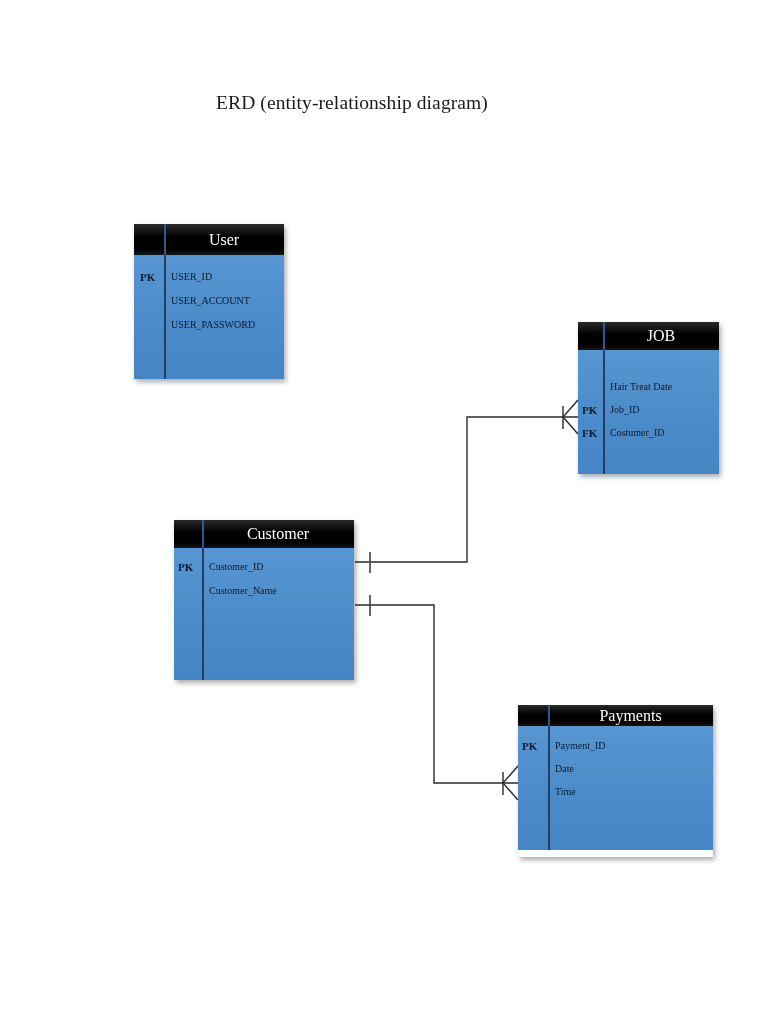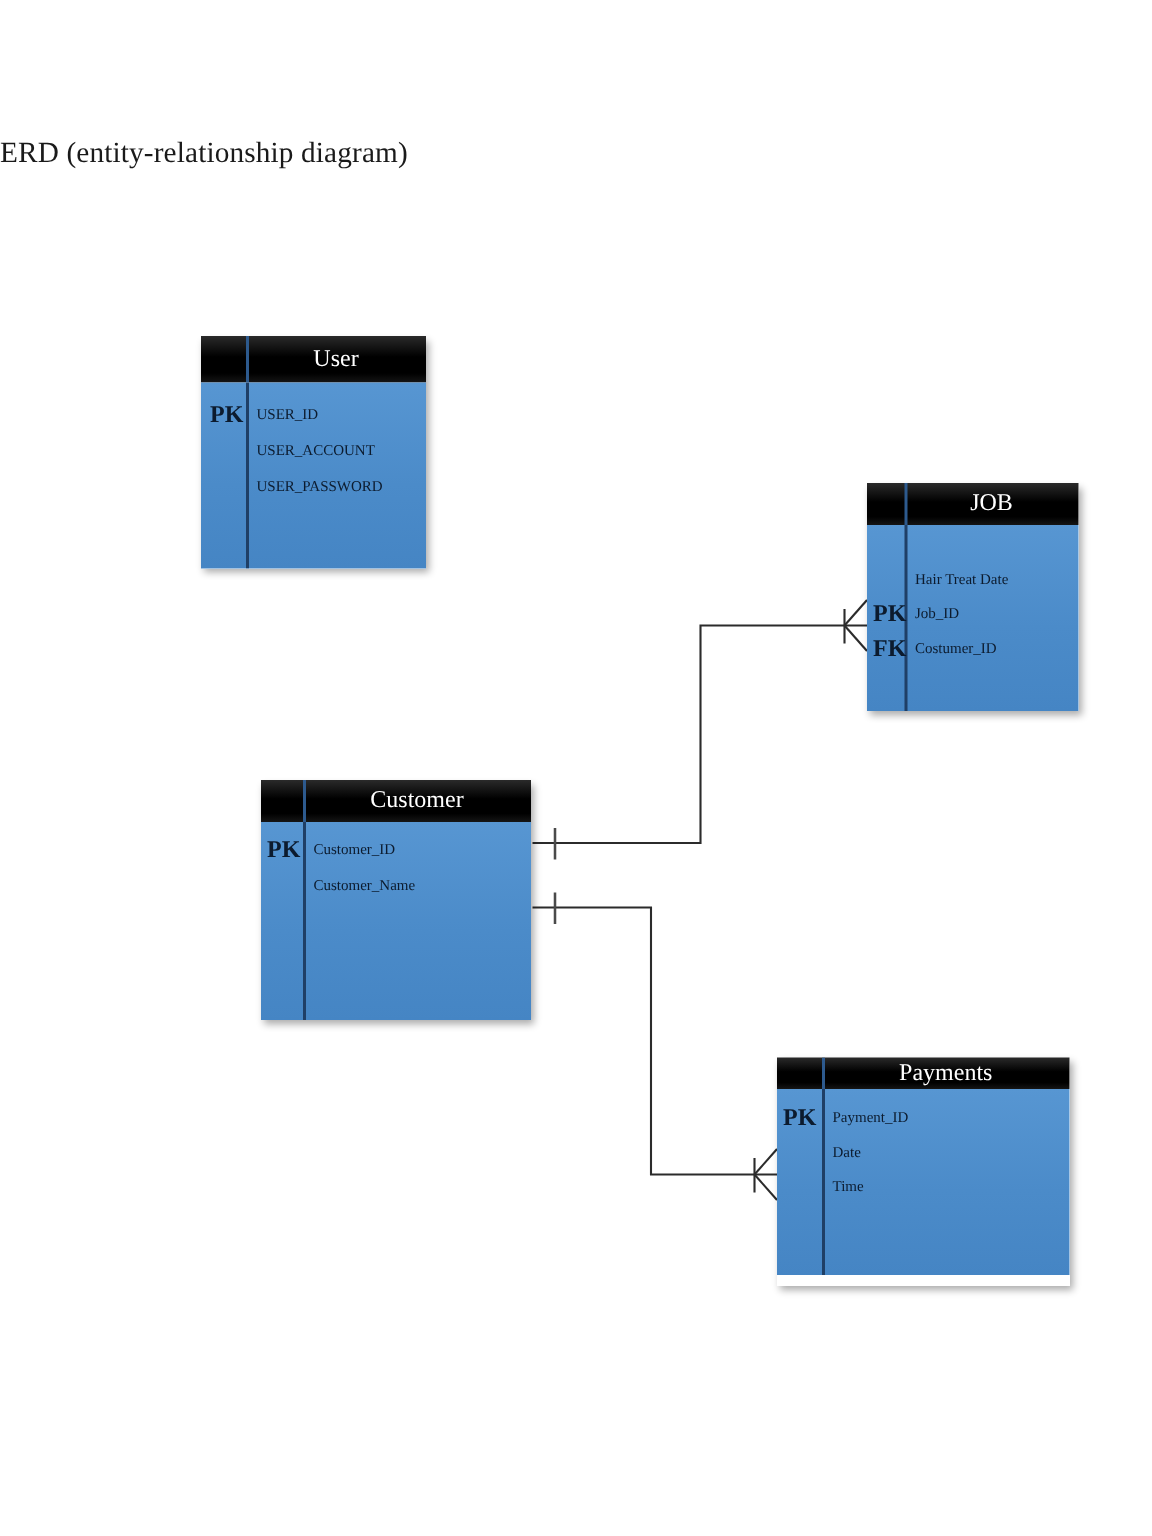--- a/index.html
+++ b/index.html
@@ -21,21 +21,21 @@
     width: 768px;
     height: 1024px;
   }
 
   
   #page-title {
     position: absolute;
     left: 0;
     top: 92px;
     width: 704px;
-    text-align: left;
+    text-align: center;
     font-size: 19.5px;
     color: #1a1a1a;
     letter-spacing: 0.1px;
     white-space: nowrap;
   }
 
   
   #connector-layer {
     position: absolute;
     left: 0; top: 0;
@@ -90,21 +90,21 @@
   .attr-row {
     position: absolute;
     left: 0;
     right: 0;
     height: 23.5px;
     display: flex;
     align-items: center;
   }
   .attr-key {
     position: absolute;
-    font-size: 16px;
+    font-size: 11px;
     color: #0c1b2e;
     white-space: nowrap;
     font-family: "Liberation Serif", "DejaVu Serif", serif;
     font-weight: 700;
   }
   .attr-name {
     position: absolute;
     font-size: 10px;
     color: #0c1b2e;
     white-space: nowrap;

